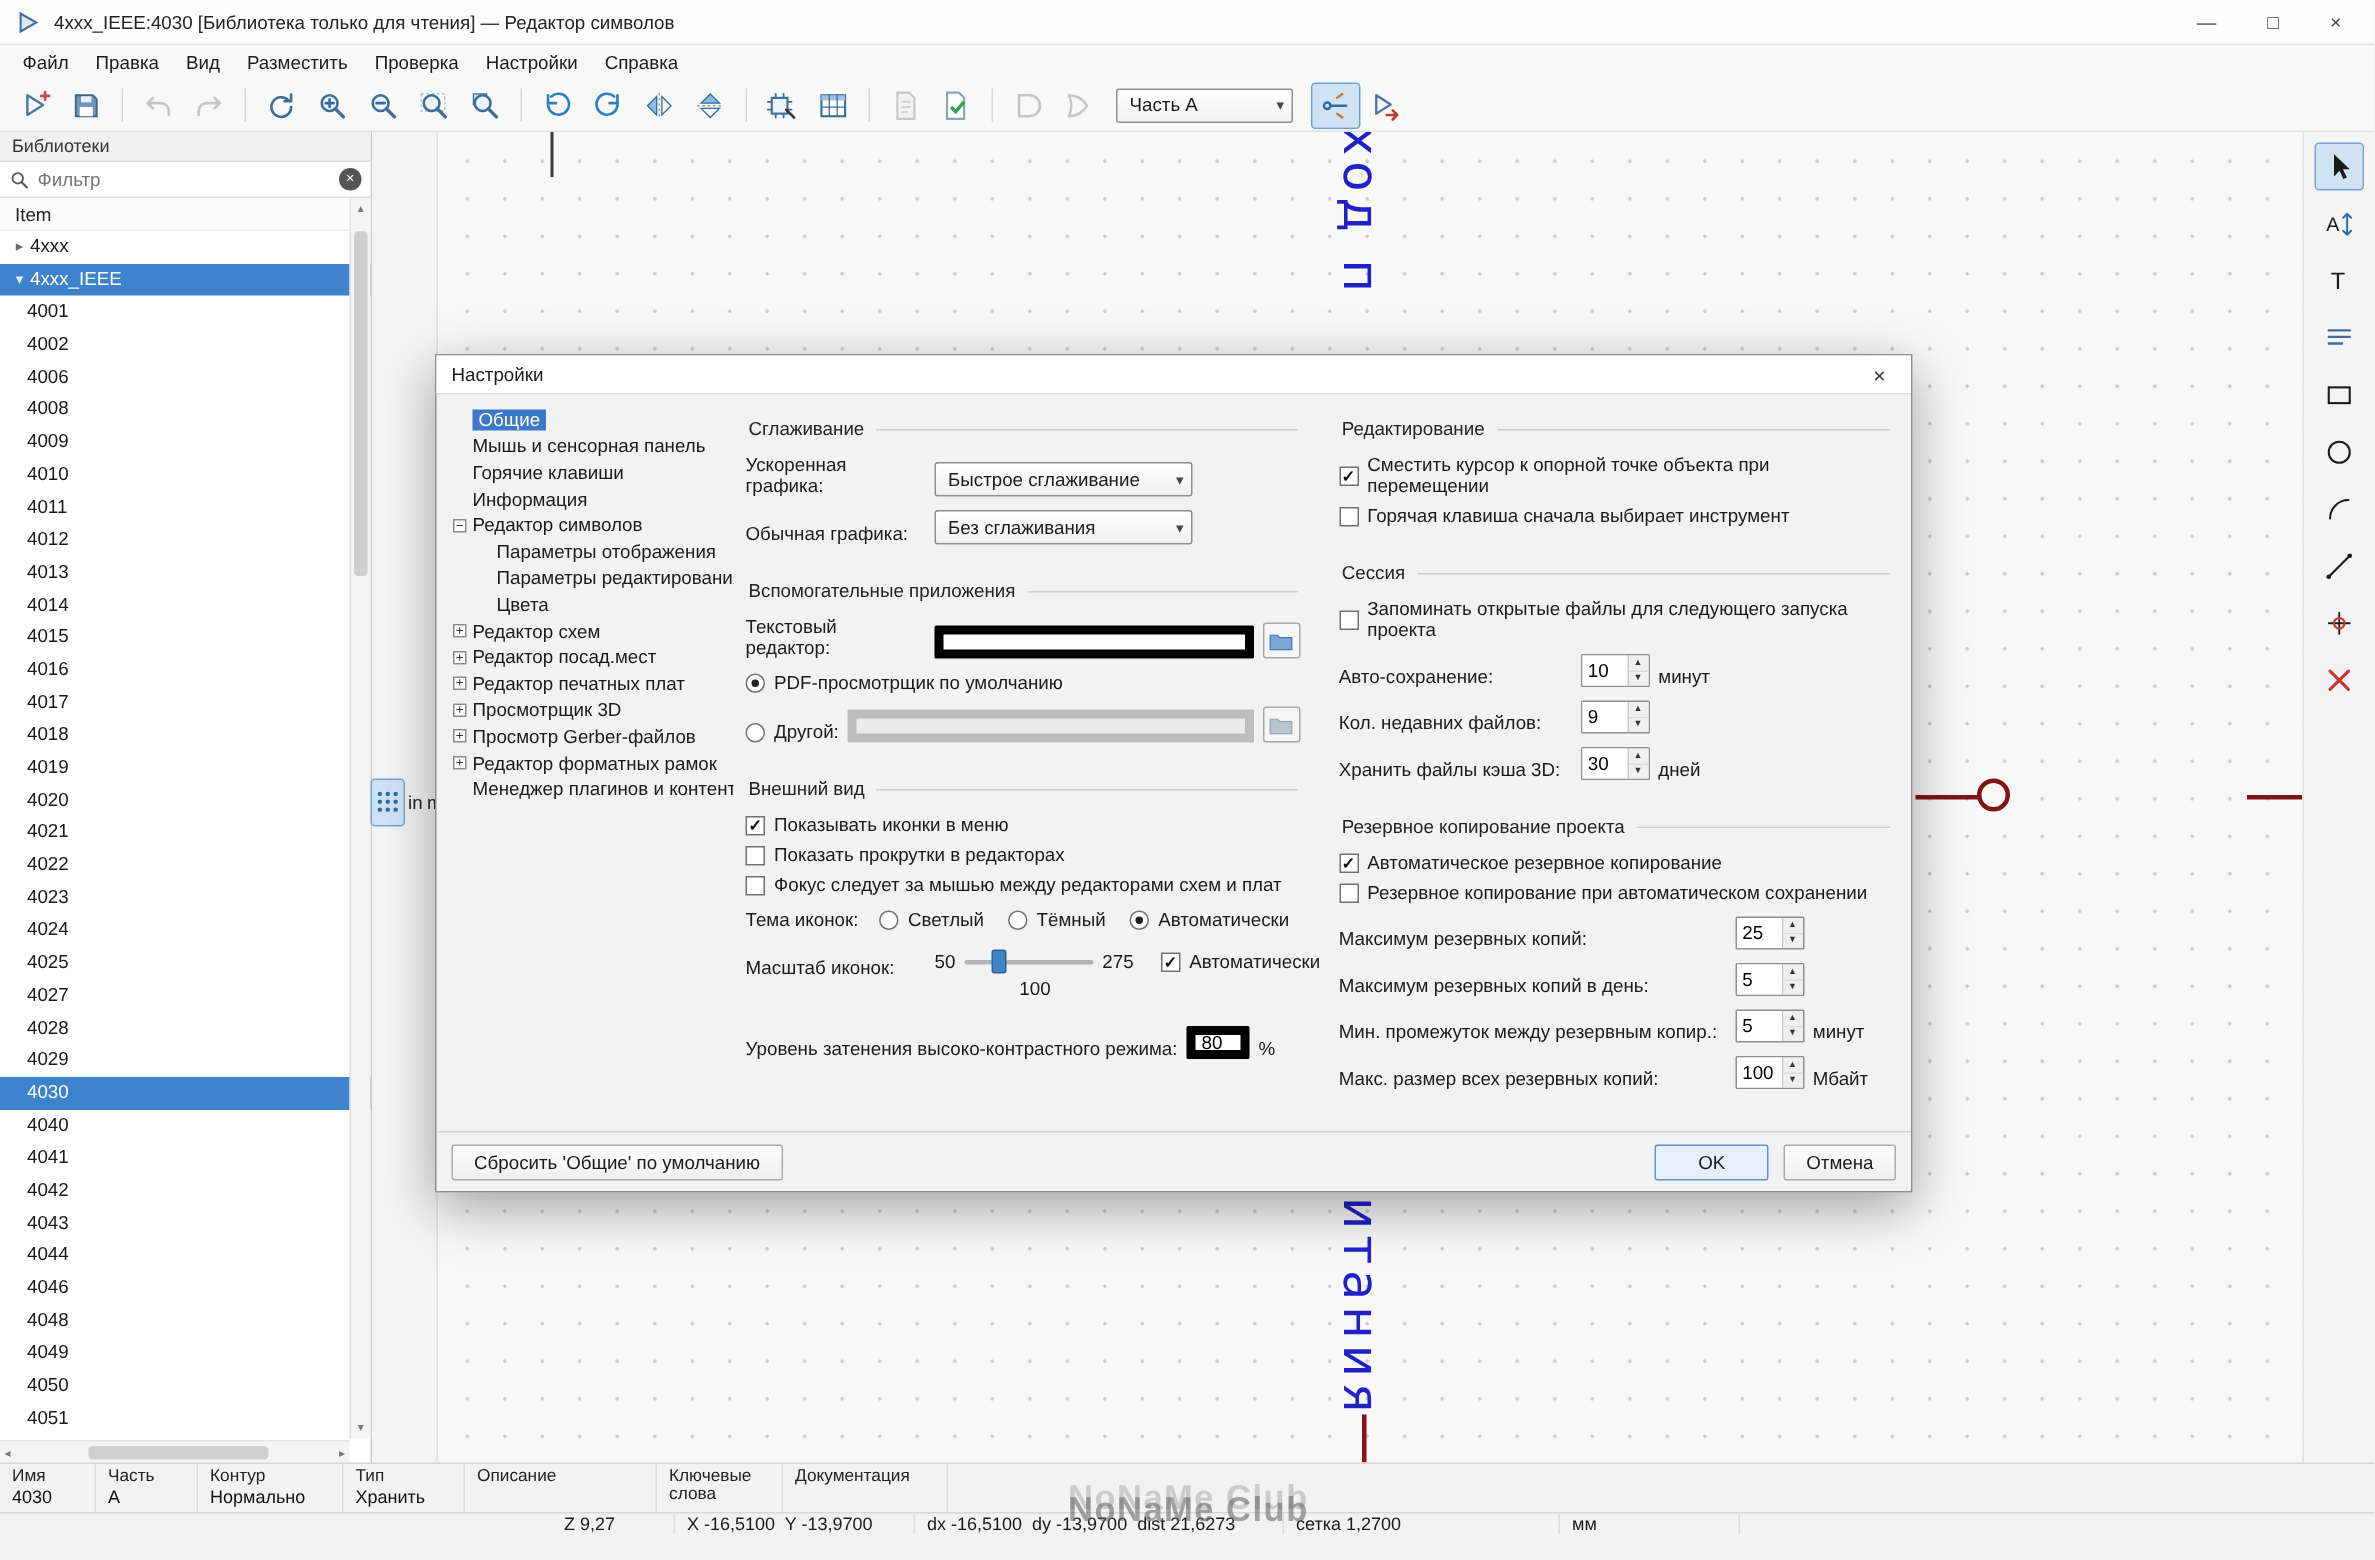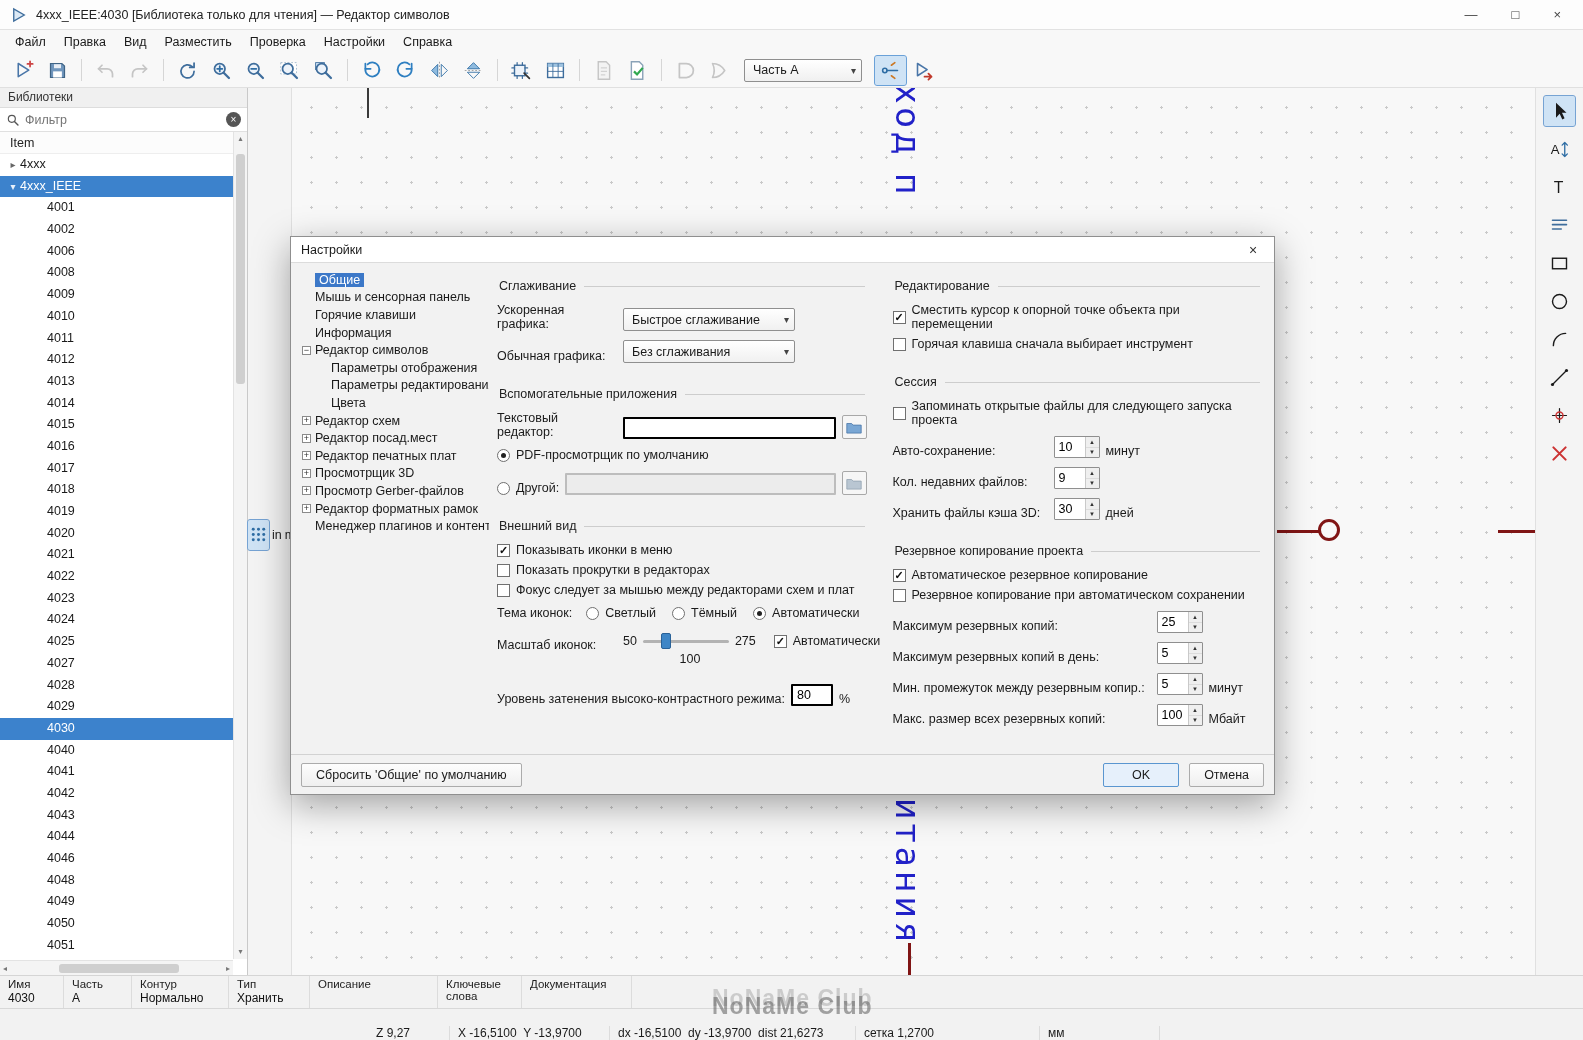--- a/index.html
+++ b/index.html
@@ -22,21 +22,21 @@
 .combo-part{width:118px;margin:0 10px 0 6px;justify-content:space-between}
 
 .libpanel{position:absolute;left:0;top:88px;width:248px;bottom:65px;background:#fff;border-right:1px solid #c9c9c9}
 .lib-header{height:20px;background:#f0f0f0;border-bottom:1px solid #ddd;font-size:12px;padding:2px 8px;color:#333}
 .filter-row{height:24px;background:#fff;border-bottom:1px solid #e0e0e0;display:flex;align-items:center;padding:0 6px;gap:5px}
 .filter-row input{flex:1;border:0;outline:0;font:12.5px "Liberation Sans",sans-serif;color:#333;background:transparent}
 .clear-btn{width:15px;height:15px;border-radius:50%;background:#555;color:#fff;font-size:10px;display:flex;align-items:center;justify-content:center}
 .tree-hdr{height:22px;line-height:22px;padding-left:10px;font-size:12.5px;border-bottom:1px solid #eee;color:#222;background:#fcfcfc}
 .lib-row{height:21.7px;line-height:21.7px;font-size:12.5px;white-space:nowrap;display:flex;align-items:center;padding-left:22px}
 .lib-row .chev{width:14px;margin-left:-16px;color:#666;font-size:10px;text-align:center}
-.lib-row.item{padding-left:47px}
+.lib-row.item{padding-left:18px}
 .lib-row.sel,.lib-row.libsel{background:#3c82cc;color:#fff}
 .lib-row.libsel .chev{color:#e8f1fb}
 .vscroll{position:absolute;right:0;top:44px;bottom:16px;width:14px;background:#f4f4f4;border-left:1px solid #e3e3e3;font-size:8px;color:#777;text-align:center}
 .vthumb{position:absolute;left:2px;right:2px;top:22px;height:230px;background:#cfcfcf;border-radius:3px}
 .varr{position:absolute;left:0;right:0;height:14px;line-height:14px}
 .hscroll{position:absolute;left:0;right:14px;bottom:0;height:15px;background:#f4f4f4;border-top:1px solid #e3e3e3;font-size:8px;color:#777;display:flex;align-items:center;justify-content:space-between;padding:0 3px}
 .hthumb{height:9px;background:#cfcfcf;border-radius:3px;flex:0 0 120px;margin-left:4px}
 
 .ltools{position:absolute;left:248px;top:88px;width:44px;bottom:65px;background:#f4f4f4;border-right:1px solid #e0e0e0;display:flex;flex-direction:row;align-items:center;padding-top:6px;gap:3px}
 .rtools{position:absolute;right:0;top:88px;width:48px;bottom:65px;background:#f4f4f4;border-left:1px solid #e0e0e0;display:flex;flex-direction:column;align-items:center;padding-top:8px;gap:8px}
@@ -67,21 +67,21 @@
 .dcontent{flex:1;display:flex;gap:26px;padding:0 12px 0 8px;min-width:0}
 .dcol{flex:1;min-width:0}
 .sect{display:flex;align-items:center;gap:8px;margin:24px 2px 10px;color:#222;font-size:12.5px}
 .sect::after{content:"";flex:1;height:1px;background:#cdcdcd}
 .sect.first{margin-top:16px}
 .frow{display:flex;align-items:flex-end;margin:9px 0;gap:6px;font-size:12.5px}
 .w120{width:120px;flex:none}
 .w152{width:155px;flex:none}
 .w258{width:258px;flex:none}
 .wcombo{width:172px;justify-content:space-between}
-.tinput{height:22px;border:2px solid #000000;background:#fff;padding:0 4px;font:12.5px "Liberation Sans",sans-serif;border-radius:1px}
+.tinput{height:22px;border:6px solid #000000;background:#fff;padding:0 4px;font:12.5px "Liberation Sans",sans-serif;border-radius:1px}
 .tinput.grow{flex:1;min-width:0}
 .tinput.off{background:#ececec;border-color:#bdbdbd}
 .tinput.w42{width:42px;flex:none}
 .folder-btn{width:25px;height:24px;border:1px solid #a8a8a8;background:#f6f6f6;display:inline-flex;align-items:center;justify-content:center;border-radius:2px;flex:none}
 .cb{display:flex;align-items:center;gap:6px;margin:6px 0;font-size:12.5px}
 .cb .box{width:13px;height:13px;border:1px solid #707070;background:#fff;display:inline-flex;align-items:center;justify-content:center;flex:none}
 .cb.on .box::after{content:"✓";font-size:11px;font-weight:bold;color:#111}
 .radio{display:inline-flex;align-items:center;gap:6px;font-size:12.5px}
 .radio .dot{width:13px;height:13px;border:1px solid #707070;border-radius:50%;background:#fff;position:relative;flex:none}
 .radio.on .dot::after{content:"";position:absolute;inset:3px;border-radius:50%;background:#222}
@@ -101,21 +101,21 @@
 .btn.default{border-color:#5a96d0;background:#e6f0fb}
 .spacer{flex:1}
 
 .status1{position:absolute;left:0;right:0;top:975px;height:33px;background:#f2f2f2;border-top:1px solid #d5d5d5;display:flex}
 .sf-cell{border-right:1px solid #dcdcdc;padding:2px 8px;overflow:hidden}
 .sf-label{font-size:11.5px;color:#222}
 .sf-value{font-size:12px;color:#111;margin-top:1px}
 .sf-cell:nth-child(1){width:64px}.sf-cell:nth-child(2){width:68px}.sf-cell:nth-child(3){width:97px}
 .sf-cell:nth-child(4){width:81px}.sf-cell:nth-child(5){width:128px}.sf-cell:nth-child(6){width:84px}
 .sf-cell:nth-child(7){width:110px}
-.status2{position:absolute;left:0;right:0;top:1008px;height:32px;background:#f2f2f2;border-top:1px solid #d8d8d8;display:flex;align-items:flex-end;font-size:12px}
+.status2{position:absolute;left:0;right:0;top:1008px;height:32px;background:#f2f2f2;border-top:1px solid #d8d8d8;display:flex;align-items:flex-start;font-size:12px}
 .s2-cell{display:flex;align-items:center;padding:0 8px;border-right:1px solid #dcdcdc;white-space:pre}
 .s2-sp{width:368px;border-right:1px solid #dcdcdc}
 .s2-z{width:82px}.s2-pos{width:160px}.s2-delta{width:246px}.s2-grid{width:184px}.s2-units{width:120px}
 .watermark{position:absolute;left:712px;top:993px;z-index:90;font-size:23px;font-weight:bold;color:rgba(105,105,105,.6);text-shadow:0 -8px 0 rgba(105,105,105,.28);letter-spacing:1px;pointer-events:none}
 .icon{display:inline-flex;align-items:center;justify-content:center}
 </style>
 </head>
 <body>
 
 <div class="window">

